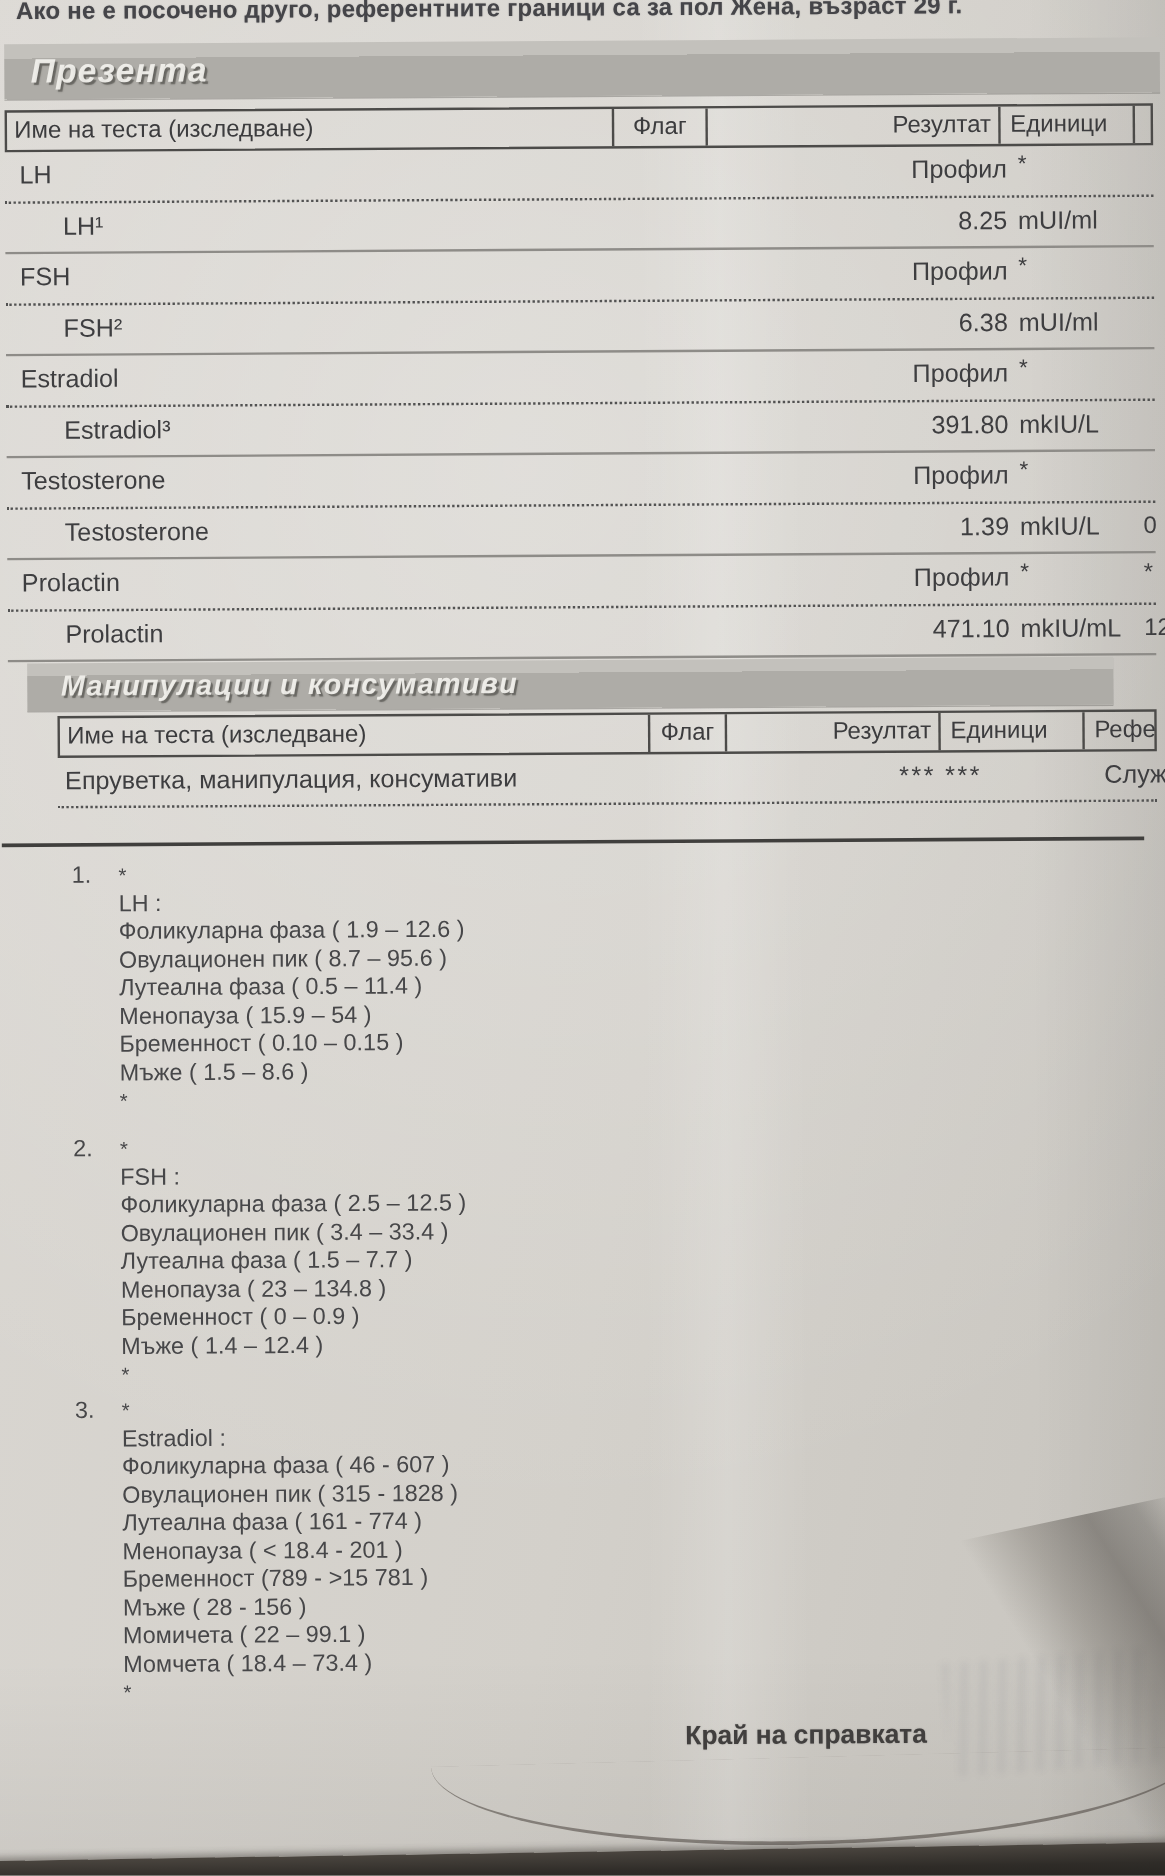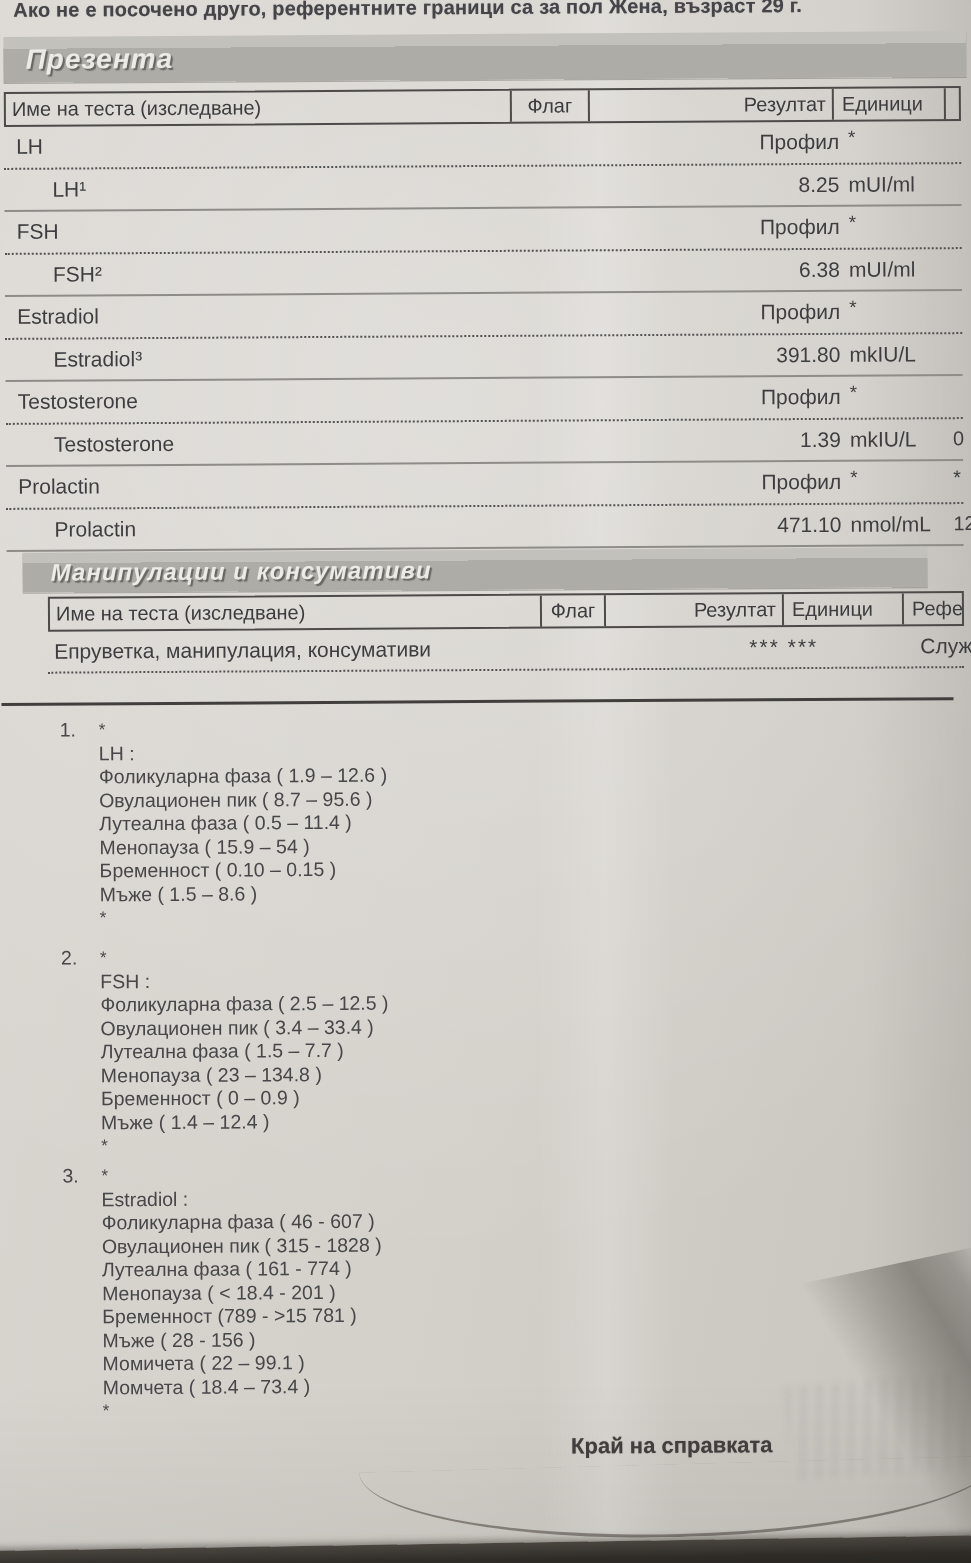--- a/index.html
+++ b/index.html
@@ -184,21 +184,21 @@
     </div>
     <div class="trow parent dotted">
       <span class="cname">Prolactin</span>
       <span class="cres">Профил</span>
       <span class="cunit star">*</span>
       <span class="cref star">*</span>
     </div>
     <div class="trow child solid">
       <span class="cname">Prolactin</span>
       <span class="cres">471.10</span>
-      <span class="cunit">nmol/mL</span>
+      <span class="cunit">mkIU/mL</span>
       <span class="cref">12</span>
     </div>
   </div>
 
   <div class="banner banner2">
     <span class="banner-label">Манипулации и консумативи</span>
   </div>
 
   <div class="t2">
     <div class="thead">

